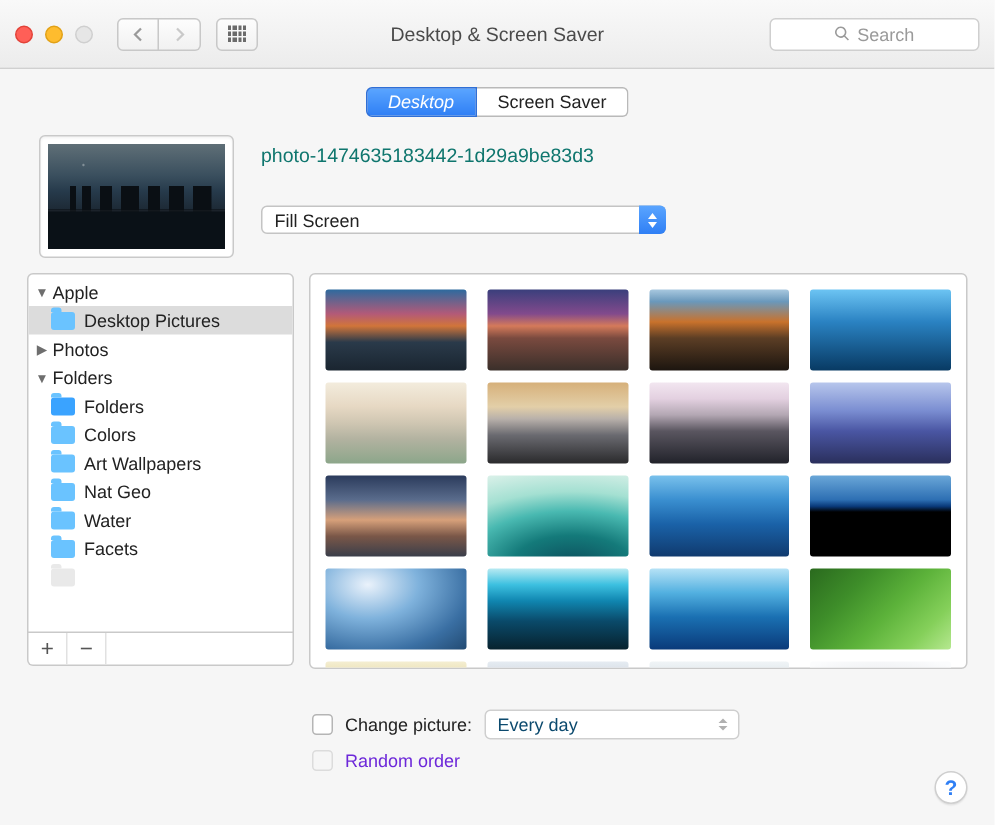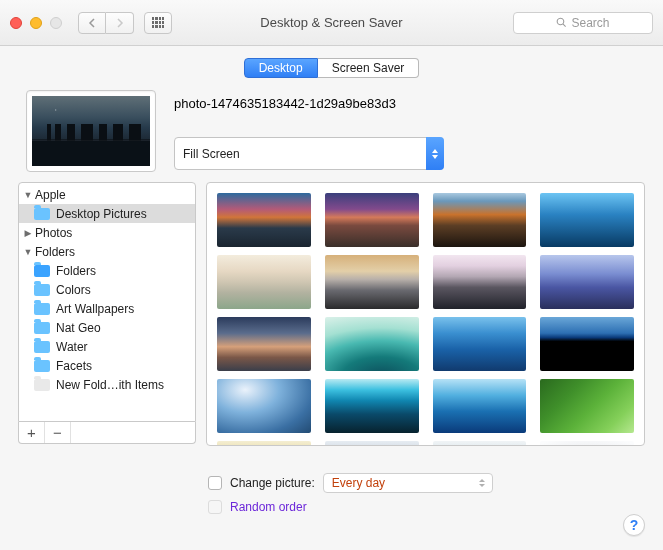--- a/index.html
+++ b/index.html
@@ -48,21 +48,21 @@
   display: flex; align-items: center; justify-content: center; gap: 4px;
   color: #9a9a9a; font-size: 12px;
 }
 .searchwrap svg { width: 11px; height: 11px; fill: #9a9a9a; }
 
 .body { background: #f6f6f6; padding: 12px 18px 16px; height: 504px; position: relative; }
 
 .tabs { display: flex; justify-content: center; margin-bottom: 12px; }
 .tab { height: 20px; padding: 0 14px; font-size: 12px; display: flex; align-items: center; border: 1px solid #b9b9b9; background: #fff; color: #222; }
 .tab.active { background: #3b82f6; background: linear-gradient(#5aa5ff,#2f7ff5); color: #fff; border-color: #2f6fd6; }
-.tab:first-child { border-radius: 4px 0 0 4px; }
+.tab:first-child { border-radius: 4px 0 0 4px; font-style: italic; }
 .tab:last-child { border-radius: 0 4px 4px 0; border-left: none; }
 
 .topsection { display: flex; gap: 18px; align-items: flex-start; margin-bottom: 10px; padding: 0 8px; }
 .preview {
   width: 130px; height: 82px; border: 1px solid #c9c9c9; border-radius: 4px;
   background: #fff; padding: 5px; box-shadow: inset 0 1px 2px rgba(0,0,0,0.06);
 }
 .preview-inner {
   width: 100%; height: 100%;
   background:
@@ -83,24 +83,24 @@
       rgba(0,0,0,0) 34% 40%, #0a0f14 40% 52%, rgba(0,0,0,0) 52% 58%,
       #0a0f14 58% 66%, rgba(0,0,0,0) 66% 72%, #0a0f14 72% 82%,
       rgba(0,0,0,0) 82% 88%, #0a0f14 88% 96%);
 }
 .preview-inner::after {
   content: ""; position: absolute; left: 0; right: 0; bottom: 0; height: 36%;
   background: #0a1117;
   box-shadow: 0 -1px 0 rgba(255,255,255,0.04);
 }
 .rightcol { flex: 1; }
-.filename { font-size: 13px; color: #000000; margin-top: 6px; margin-bottom: 26px; }
+.filename { font-size: 13px; color: #0f766e; margin-top: 6px; margin-bottom: 26px; }
 
 .select {
-  position: relative; width: 270px; height: 33px;
+  position: relative; width: 270px; height: 19px;
   background: #fff; border: 1px solid #c4c4c4; border-radius: 4px;
   font-size: 12px; display: flex; align-items: center; padding-left: 8px; color: #222;
 }
 .select .knob {
   position: absolute; right: -1px; top: -1px; bottom: -1px; width: 18px;
   background: linear-gradient(#5aa5ff,#2f7ff5); border-radius: 0 4px 4px 0;
   display: flex; flex-direction: column; align-items: center; justify-content: center;
 }
 .select .knob::before { content: ""; border-left: 3px solid transparent; border-right: 3px solid transparent; border-bottom: 4px solid #fff; margin-bottom: 2px; }
 .select .knob::after { content: ""; border-left: 3px solid transparent; border-right: 3px solid transparent; border-top: 4px solid #fff; }
@@ -159,21 +159,21 @@
 .t18 { background: linear-gradient(to top,#5a6670 0%,#8a95a0 35%,#bac4ce 60%,#e6ecf2 100%); }
 .t19 { background: linear-gradient(to top,#5a7a8a 0%,#88a8b8 30%,#c4d4de 55%,#f0f4f6 100%); }
 .t20 { background: radial-gradient(100% 120% at 50% 110%, #7a7f88 0%, #aeb3ba 30%, #e4e6ea 60%, #fbfcfd 100%); }
 
 .bottomopts { margin-left: 190px; margin-top: 25px; font-size: 12px; color: #222; }
 .optrow { display: flex; align-items: center; gap: 8px; height: 24px; }
 .checkbox { width: 14px; height: 14px; border: 1px solid #b5b5b5; border-radius: 3px; background: #fff; }
 .sel2 {
   position: relative; width: 170px; height: 20px; background: #fff;
   border: 1px solid #cfcfcf; border-radius: 4px; padding-left: 8px;
-  display: flex; align-items: center; color: #c2410c; font-size: 12px;
+  display: flex; align-items: center; color: #0c4a6e; font-size: 12px;
 }
 .sel2 .knob2 { position: absolute; right: 4px; top: 2px; bottom: 2px; width: 12px; display: flex; flex-direction: column; align-items: center; justify-content: center; }
 .sel2 .knob2::before { content: ""; border-left: 3px solid transparent; border-right: 3px solid transparent; border-bottom: 3px solid #b0b0b0; margin-bottom: 2px; }
 .sel2 .knob2::after { content: ""; border-left: 3px solid transparent; border-right: 3px solid transparent; border-top: 3px solid #b0b0b0; }
 .disabled { color: #6d28d9; }
 .disabled .checkbox { border-color: #dcdcdc; background: #f6f6f6; }
 
 .helpbtn {
   position: absolute; right: 18px; bottom: 14px;
   width: 22px; height: 22px; border-radius: 50%;
@@ -288,21 +288,20 @@
           <div class="node depth2">
             <span class="folder"></span>
             <span class="nodelabel">Water</span>
           </div>
           <div class="node depth2">
             <span class="folder"></span>
             <span class="nodelabel">Facets</span>
           </div>
           <div class="node depth2 muted">
             <span class="folder"></span>
-            <span class="nodelabel">New Fold…ith Items</span>
           </div>
         </div>
       </div>
       <div class="addremove">
         <div>+</div>
         <div>−</div>
         <div></div>
       </div>
     </div>
 

